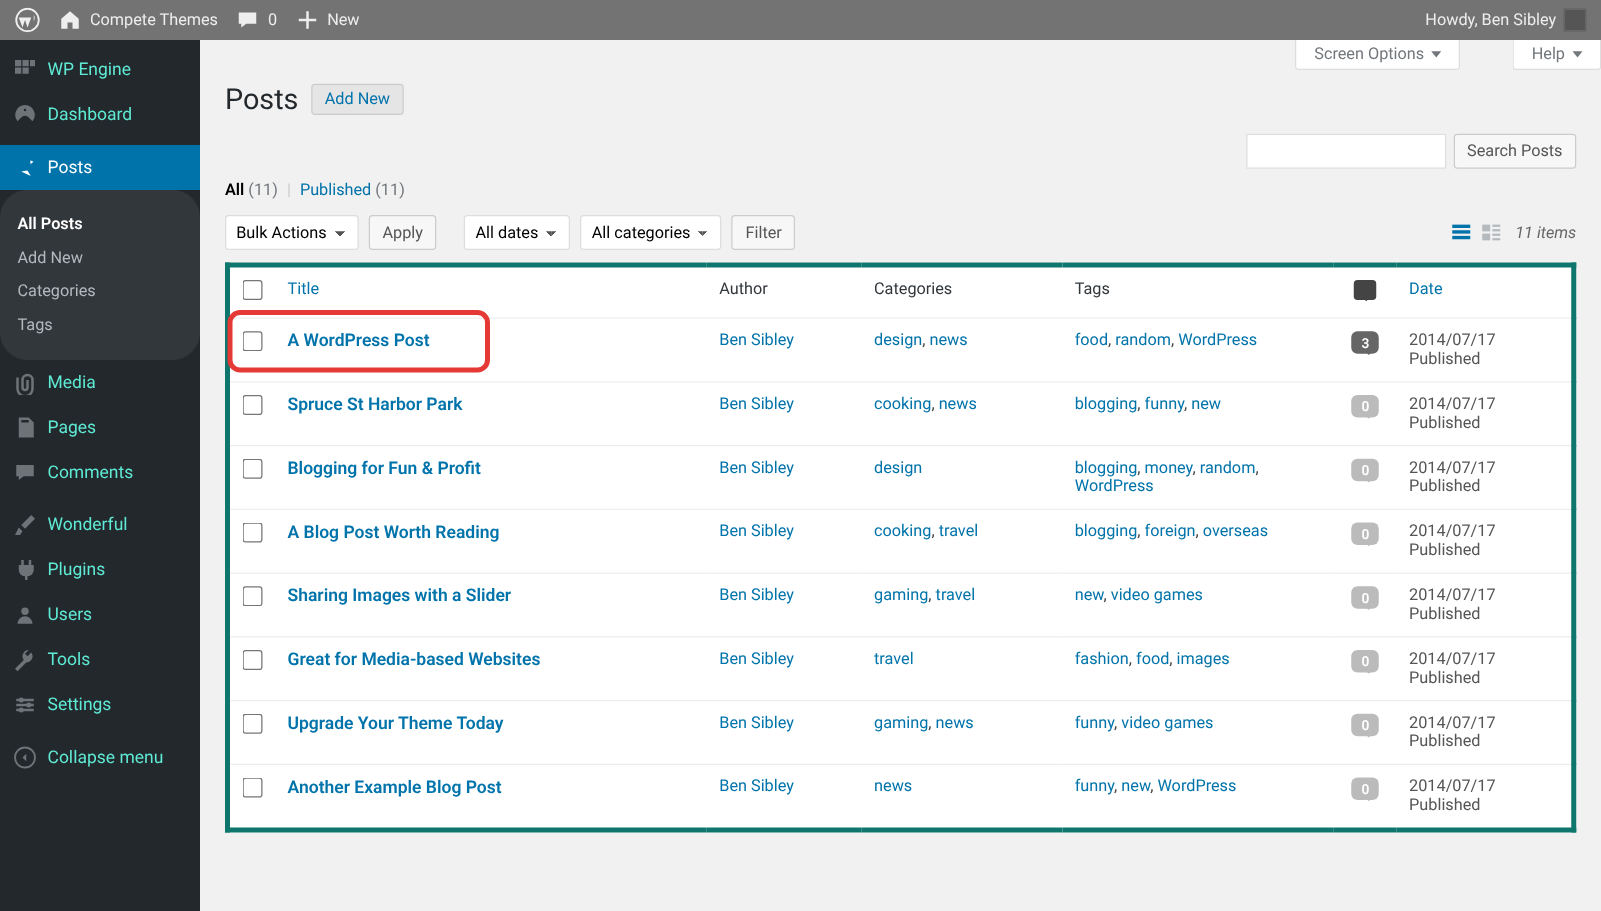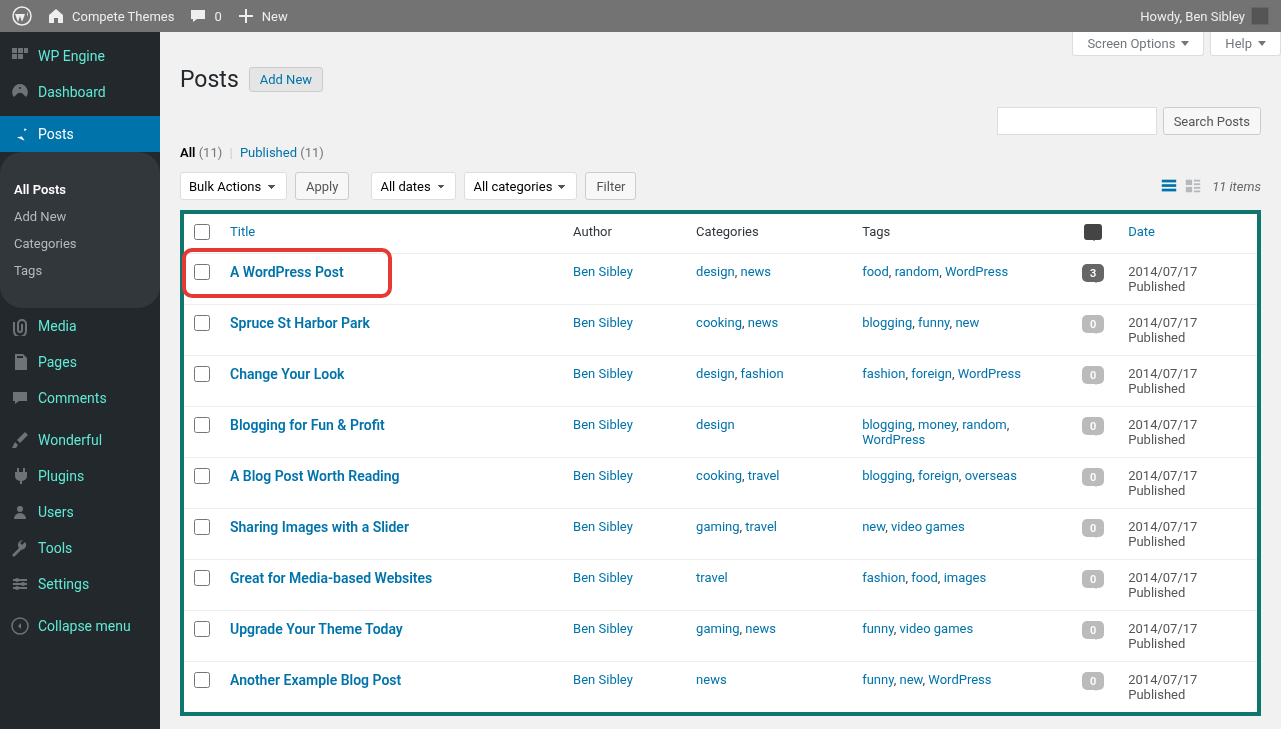--- a/index.html
+++ b/index.html
@@ -13,29 +13,29 @@
 .avatar { width: 18px; height: 18px; background: #555; border: 1px solid #666; }
 
 
 .sidebar { position: absolute; top: 32px; left: 0; width: 160px; bottom: 0; background: #23282d; color: #eee; }
 .sidebar-item { display: flex; align-items: center; gap: 8px; padding: 8px 10px; color: #5eead4; cursor: pointer; font-size: 14px; }
 .sidebar-item .icon { width: 20px; height: 20px; display: inline-flex; align-items: center; justify-content: center; opacity: 0.6; }
 .sidebar-item.top { margin-top: 6px; }
 .sidebar-item.current { background: #0073aa; color: #fff; position: relative; }
 .sidebar-item.current::after { content: ''; position: absolute; right: -8px; top: 50%; margin-top: -8px; border: 8px solid transparent; border-right-color: #f1f1f1; }
 .sidebar-item.current .icon { opacity: 1; }
-.sidebar-sub { background: #32373c; padding: 24px 0; border-radius: 22px; }
+.sidebar-sub { background: #32373c; padding: 14px 0; border-radius: 22px; }
 .sidebar-sub-item { padding: 6px 10px 6px 14px; color: #b4b9be; cursor: pointer; font-size: 13px; }
 .sidebar-sub-item.current { color: #fff; font-weight: 600; }
 .sidebar-sep { height: 6px; }
 
 
 .main { position: absolute; top: 32px; left: 160px; right: 0; bottom: 0; padding: 0 20px 20px 20px; overflow: auto; }
 .screen-meta { display: flex; justify-content: flex-end; gap: 6px; margin: 0 -20px 0 0; }
-.screen-meta-btn { background: #fff; border: 1px solid #ddd; border-top: none; border-radius: 0 0 3px 3px; padding: 4px 14px; font-size: 13px; color: #72777c; cursor: pointer; display: flex; align-items: center; gap: 6px; }
+.screen-meta-btn { background: #fff; border: 1px solid #ddd; border-top: none; border-radius: 0 0 3px 3px; padding: 4px 14px; font-size: 13px; color: #72777c; cursor: pointer; display: flex; align-items: center; gap: 6px; margin-left: 36px; }
 .tri-down { width: 0; height: 0; border-left: 4px solid transparent; border-right: 4px solid transparent; border-top: 5px solid #72777c; }
 
 .heading-row { display: flex; align-items: center; gap: 10px; margin: 10px 0 14px 0; }
 .heading { font-size: 23px; font-weight: 400; color: #23282d; }
 .add-new-btn { background: #e5e5e5; color: #0073aa; border: 1px solid #ccc; border-radius: 3px; padding: 4px 10px; font-size: 13px; cursor: pointer; }
 
 .filter-links { margin-bottom: 12px; }
 .filter-links a { color: #0073aa; text-decoration: none; }
 .filter-links .current { font-weight: 600; color: #000; }
 .filter-links .count { color: #72777c; }
@@ -326,29 +326,20 @@
             <td class="cb"><input type="checkbox" style=""></td>
             <td><a href="#" class="row-title">Spruce St Harbor Park</a></td>
             <td><a href="#">Ben Sibley</a></td>
             <td><a href="#">cooking</a>, <a href="#">news</a></td>
             <td style="max-width: 140px;"><a href="#">blogging</a>, <a href="#">funny</a>, <a href="#">new</a></td>
             <td class="comments"><span class="comment-bubble">0</span></td>
             <td class="date-col">2014/07/17<br>Published</td>
           </tr>
           <tr>
             <td class="cb"><input type="checkbox" style=""></td>
-            <td><a href="#" class="row-title">Change Your Look</a></td>
-            <td><a href="#">Ben Sibley</a></td>
-            <td><a href="#">design</a>, <a href="#">fashion</a></td>
-            <td style="max-width: 140px;"><a href="#">fashion</a>, <a href="#">foreign</a>, <a href="#">WordPress</a></td>
-            <td class="comments"><span class="comment-bubble">0</span></td>
-            <td class="date-col">2014/07/17<br>Published</td>
-          </tr>
-          <tr>
-            <td class="cb"><input type="checkbox" style=""></td>
             <td><a href="#" class="row-title">Blogging for Fun &amp; Profit</a></td>
             <td><a href="#">Ben Sibley</a></td>
             <td><a href="#">design</a></td>
             <td style="max-width: 140px;"><a href="#">blogging</a>, <a href="#">money</a>, <a href="#">random</a>, <a href="#">WordPress</a></td>
             <td class="comments"><span class="comment-bubble">0</span></td>
             <td class="date-col">2014/07/17<br>Published</td>
           </tr>
           <tr>
             <td class="cb"><input type="checkbox" style=""></td>
             <td><a href="#" class="row-title">A Blog Post Worth Reading</a></td>

